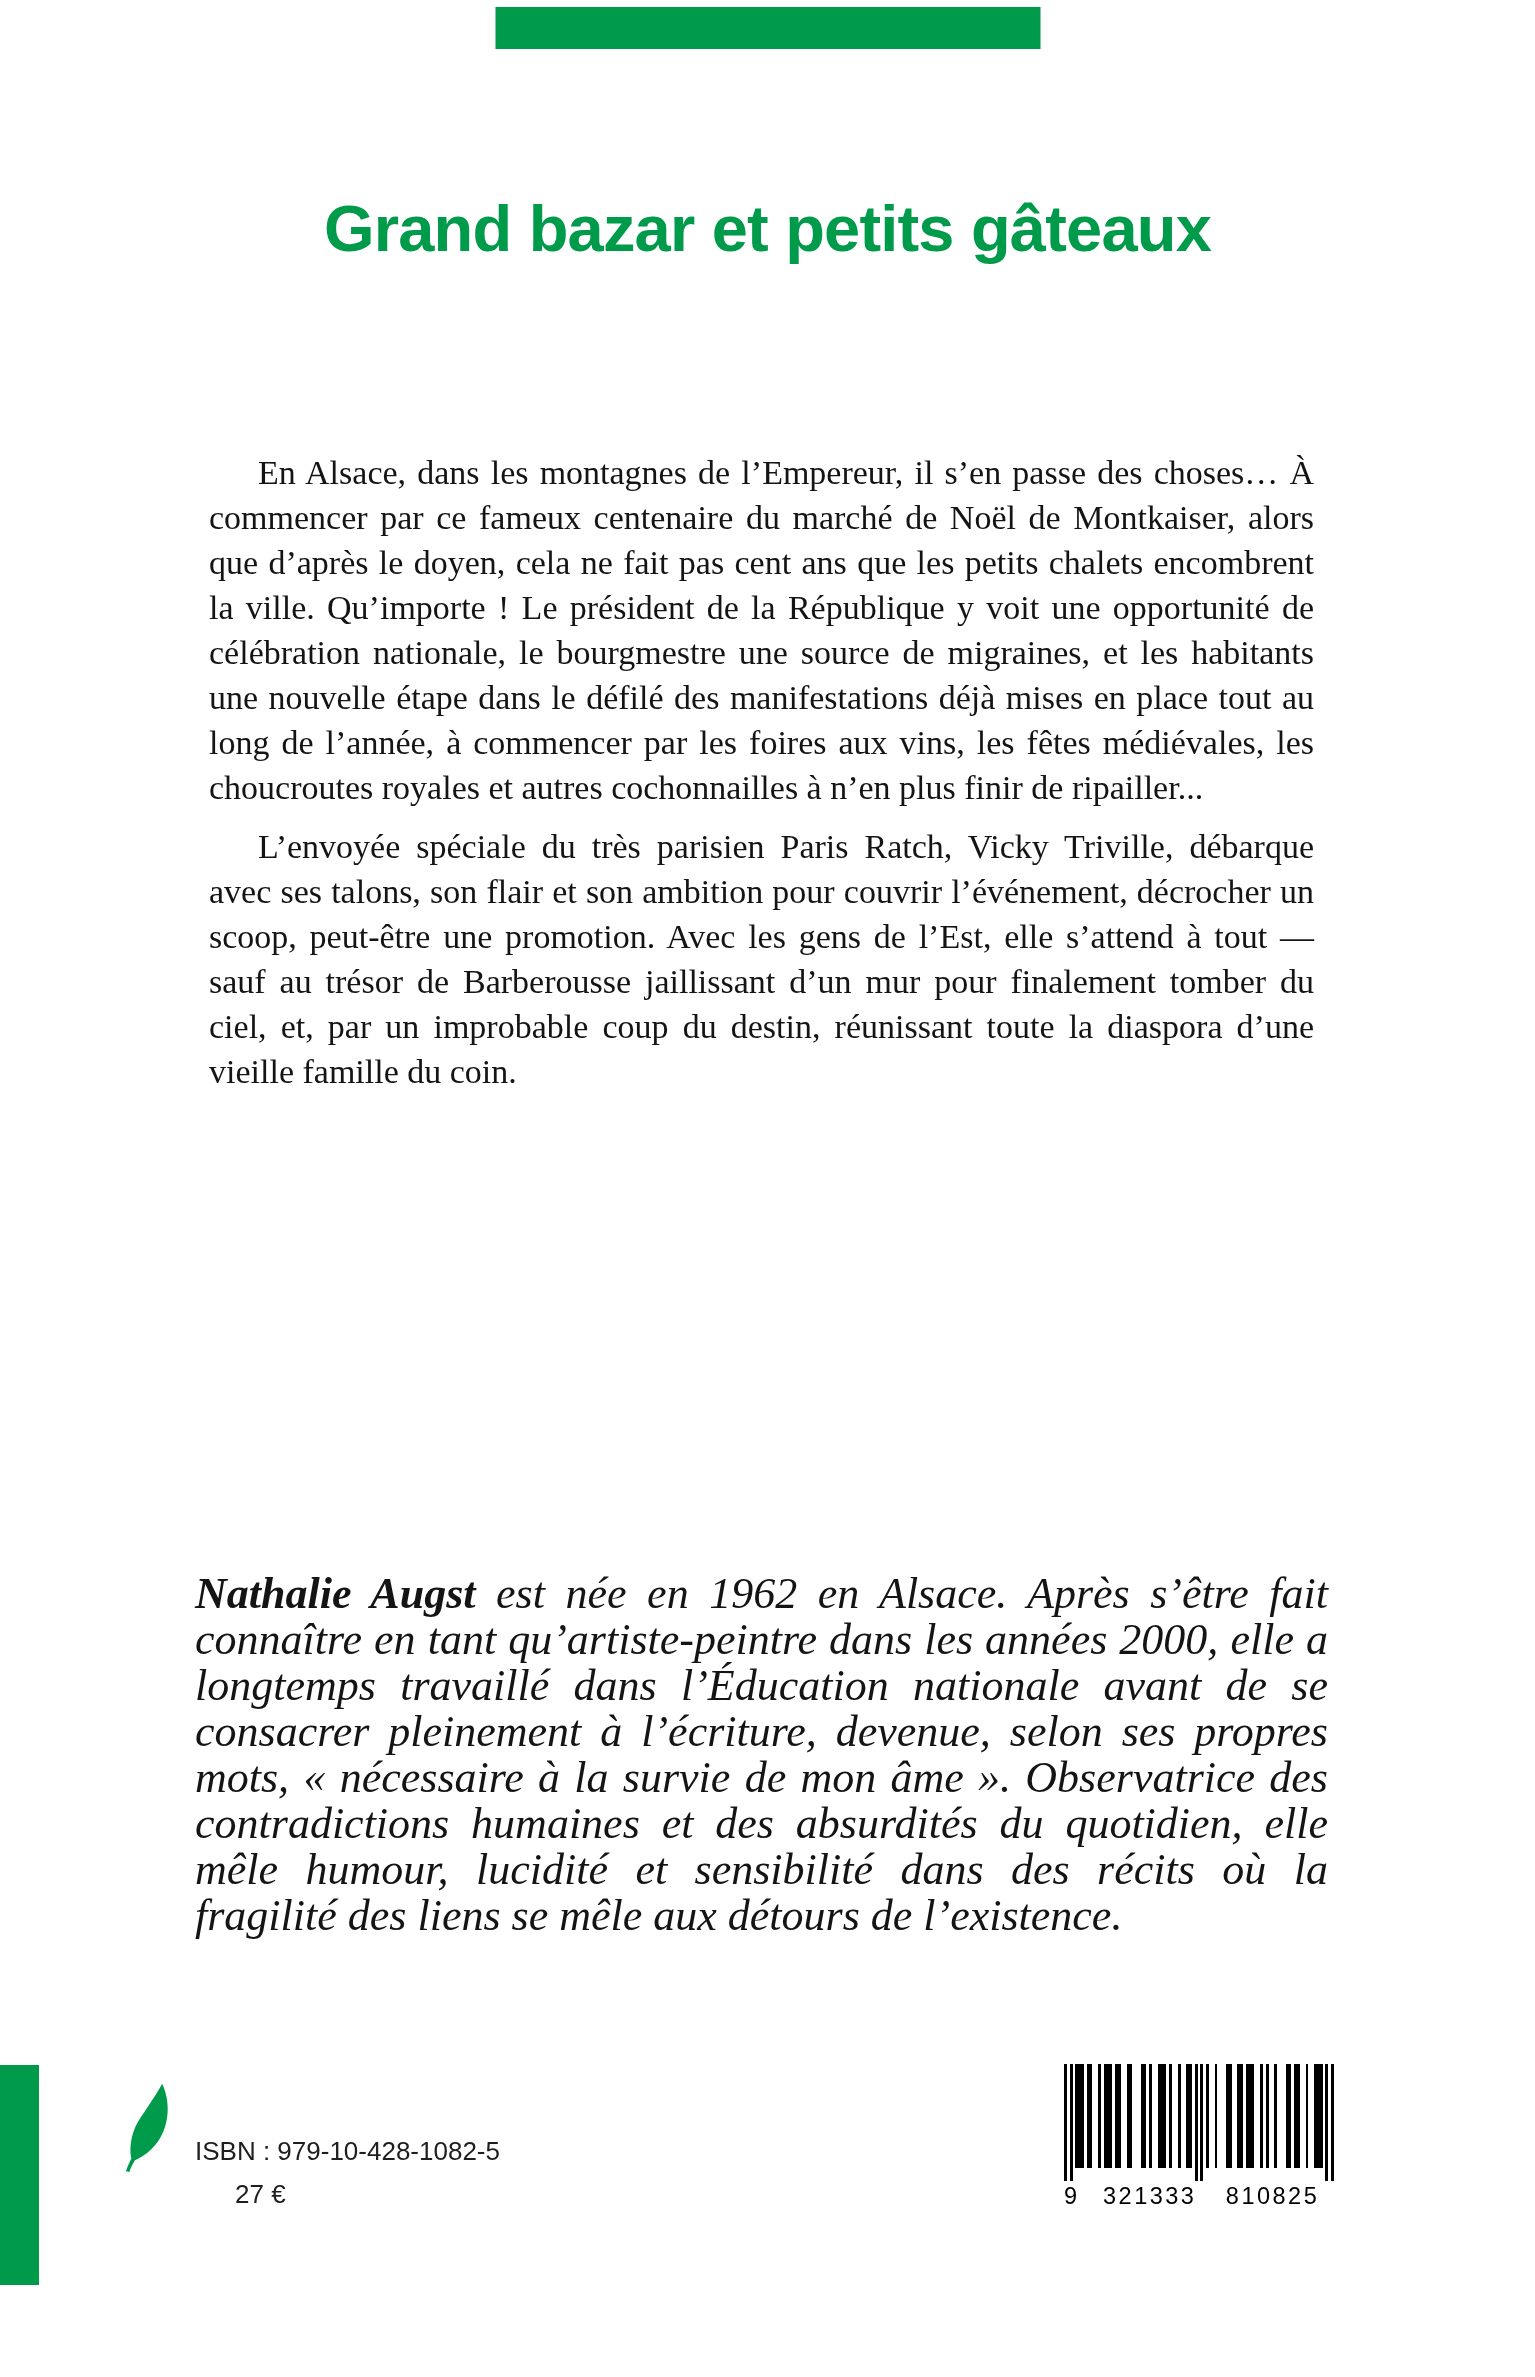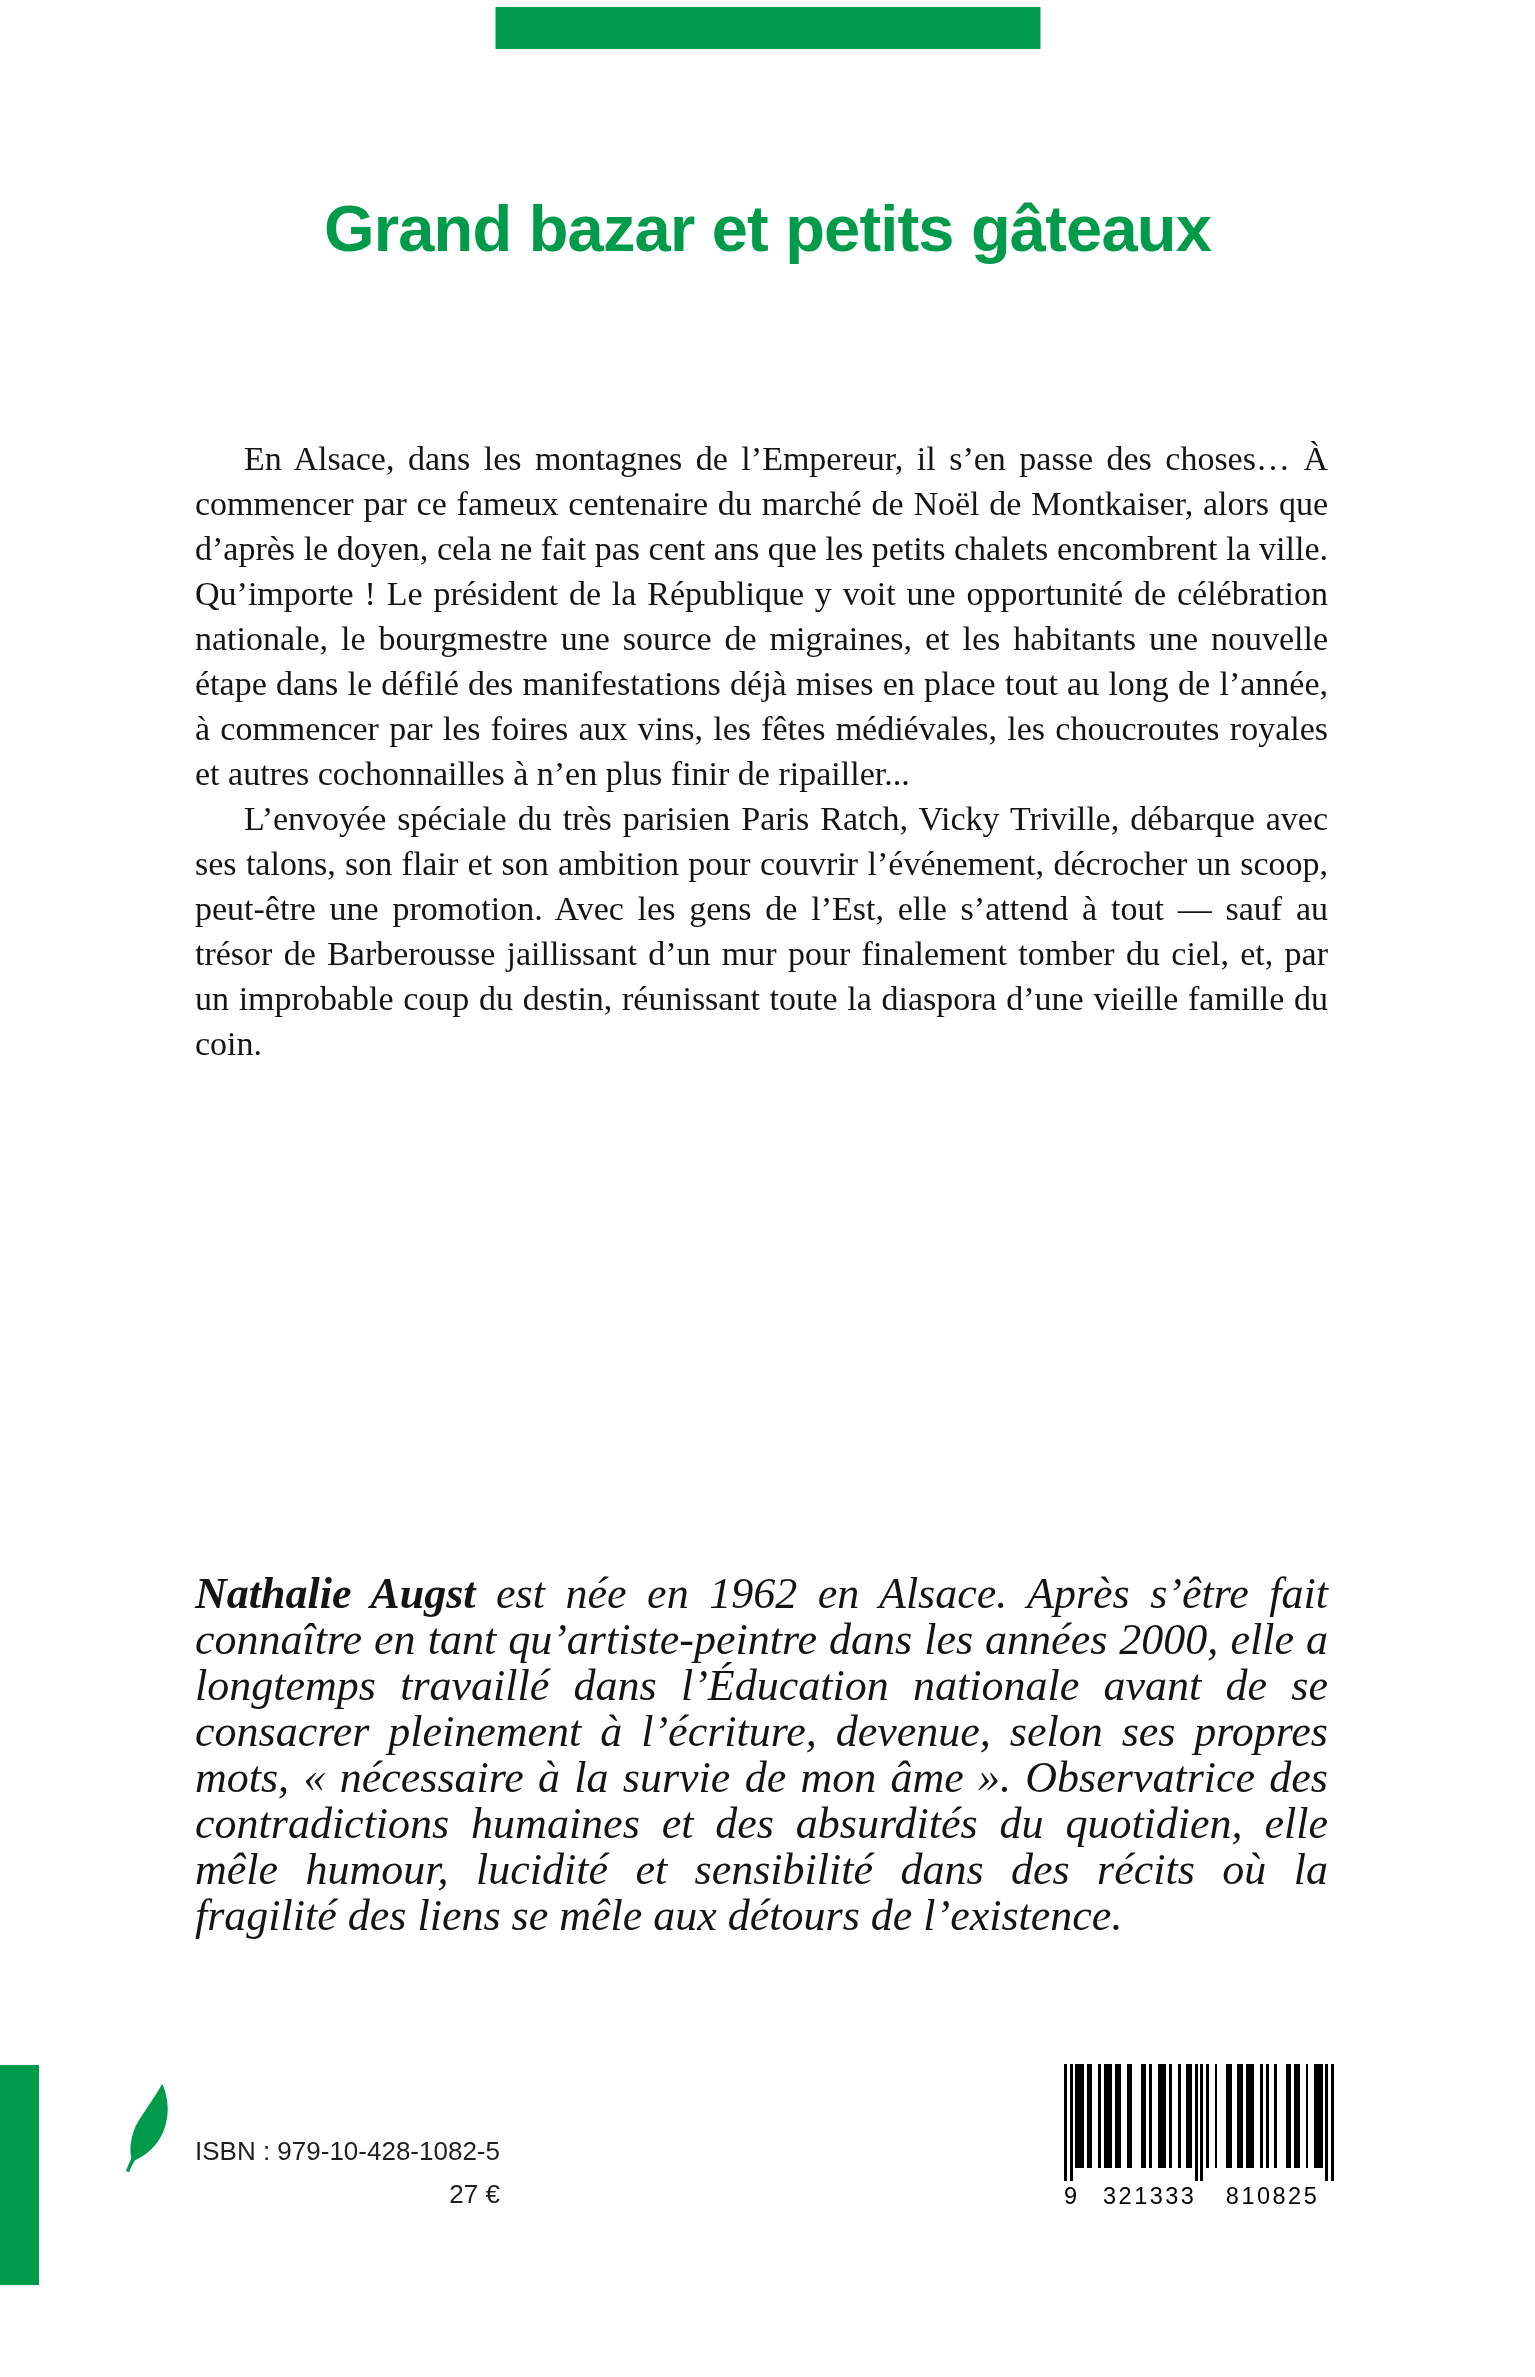--- a/index.html
+++ b/index.html
@@ -28,21 +28,21 @@
     font-family:"Liberation Sans", sans-serif;
     font-weight:bold;font-size:65px;letter-spacing:-0.8px;
     color:var(--green);
   }
 
   .synopsis{
     position:absolute;top:436px;left:195px;width:1133px;
     font-size:34px;line-height:45px;
     text-align:justify;
   }
-  .synopsis p{margin:0;text-indent:49px;}
+  .synopsis p{margin:14px;text-indent:49px;}
 
   .bio{
     position:absolute;top:1539px;left:195px;width:1133px;
     font-size:44px;line-height:46px;
     font-style:italic;
     text-align:justify;
     margin-top:32px;
   }
   .bio p{margin:0;}
   .bio-name{font-weight:bold;}
@@ -53,21 +53,21 @@
   }
 
   .quill{
     position:absolute;left:122px;top:2082px;width:55px;height:91px;
   }
   .quill svg{width:100%;height:100%;display:block;}
 
   .isbn-block{
     position:absolute;left:195px;top:2138px;
     font-family:"Liberation Sans", sans-serif;
-    font-size:26px;color:#1e1e1e;line-height:1;text-align:right;
+    font-size:26px;color:#1e1e1e;line-height:1;
   }
   .isbn-block .price{margin-top:17px;margin-left:40px;}
 
   .barcode{
     position:absolute;left:1064px;top:2064px;width:270px;
     background:#ffffff;
   }
   .barcode .bars svg{display:block;width:270px;height:117px;}
   .barcode-digits{
     display:flex;align-items:baseline;margin-top:1.7px;

